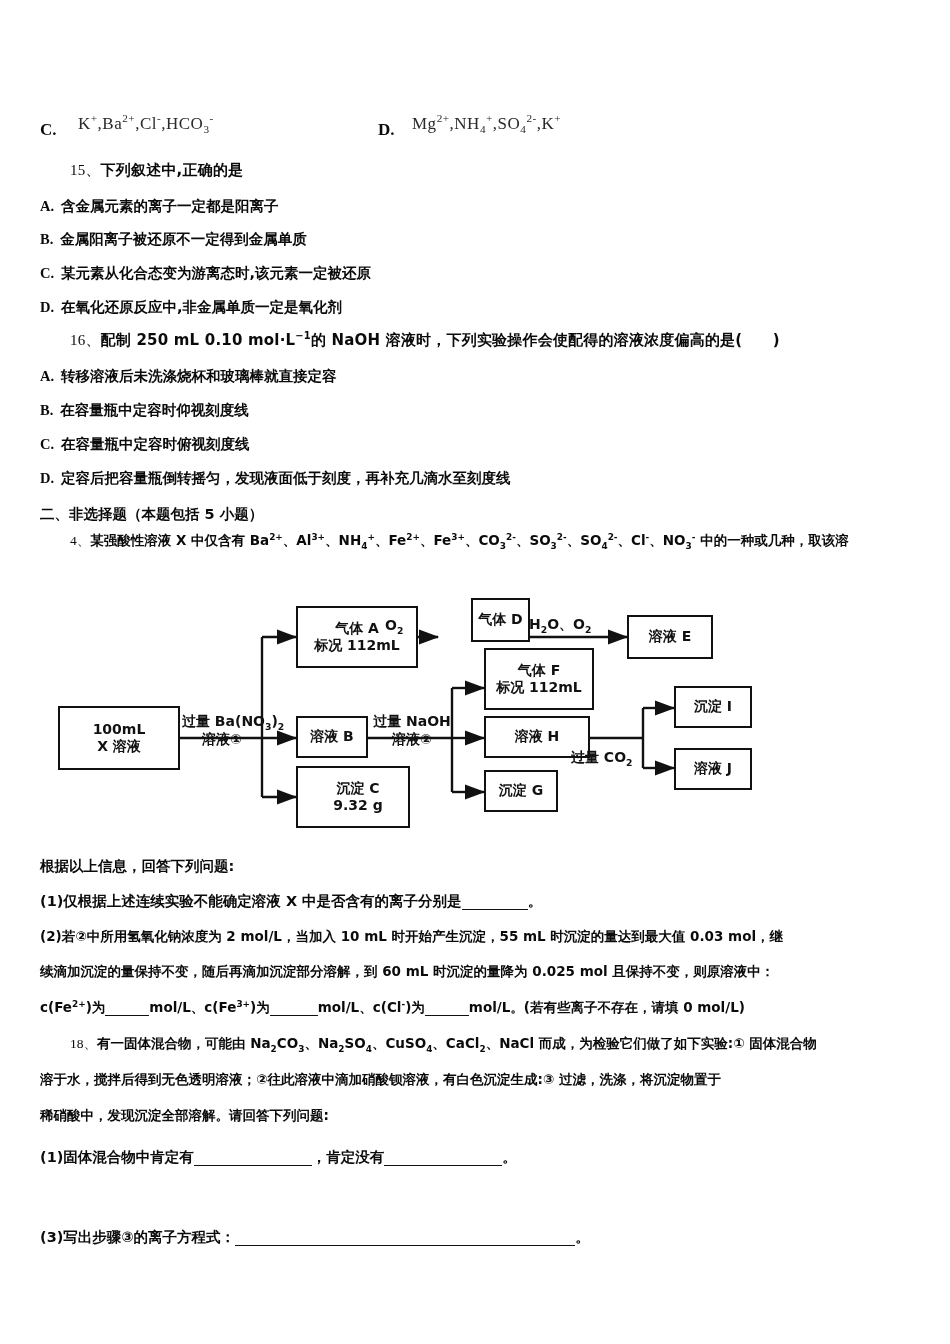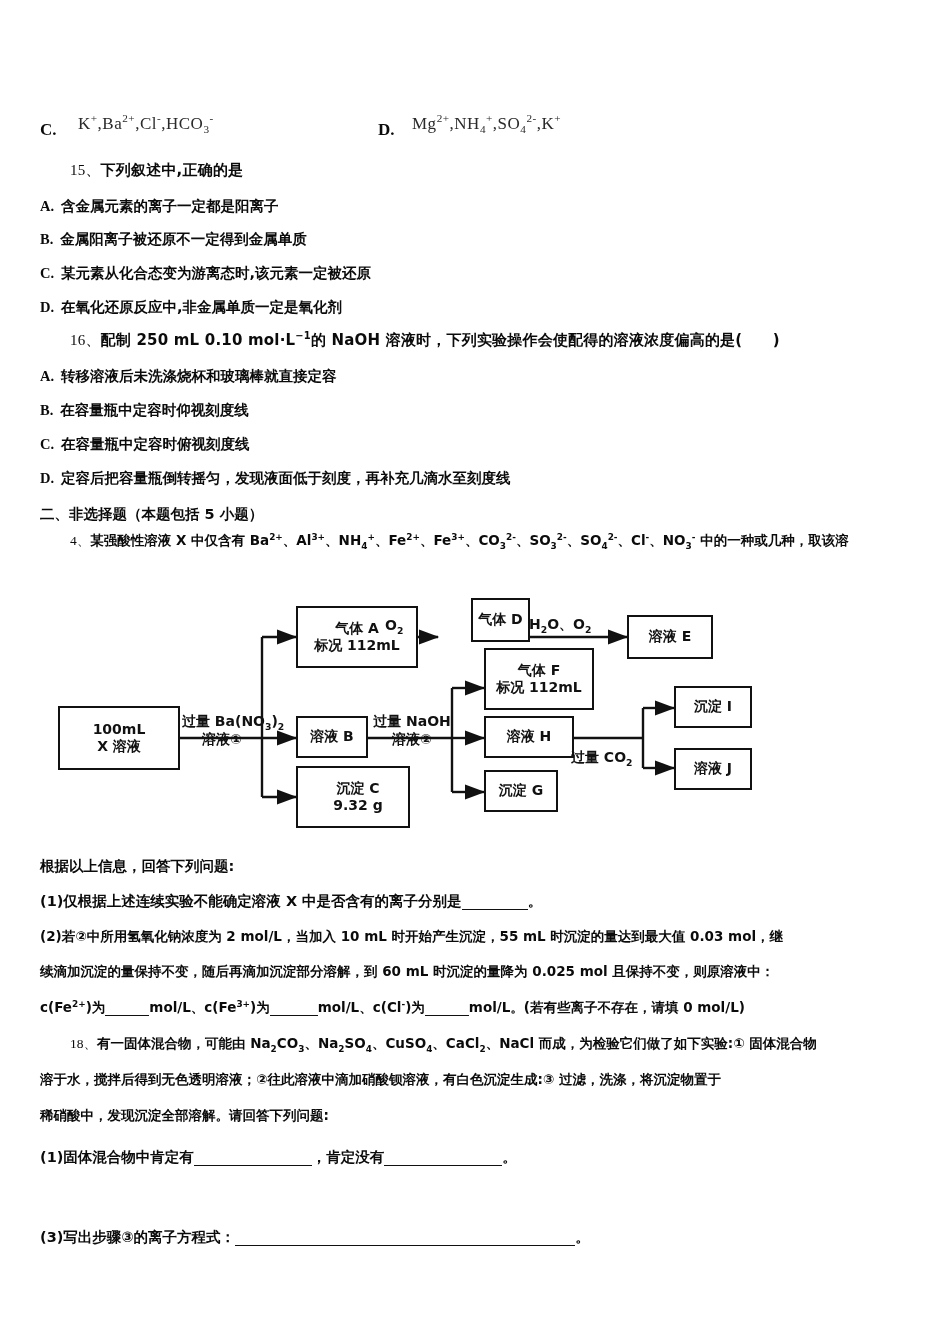--- a/index.html
+++ b/index.html
@@ -263,21 +263,21 @@
     <div class="fbox" style="left:256px; top:176px; width:114px; height:62px;padding-left:10px;">
       <span>沉淀 C</span>
       <span>9.32 g</span>
     </div>
 
     <div class="fbox" style="left:444px; top:58px; width:110px; height:62px;">
       <span>气体 F</span>
       <span>标况 112mL</span>
     </div>
 
-    <div class="fbox" style="left:444px; top:126px; width:90px; height:42px;">
+    <div class="fbox" style="left:444px; top:126px; width:106px; height:42px;">
       <span>溶液 H</span>
     </div>
 
     <div class="fbox" style="left:444px; top:180px; width:74px; height:42px;">
       <span>沉淀 G</span>
     </div>
 
     <div class="fbox" style="left:634px; top:96px; width:78px; height:42px;">
       <span>沉淀 I</span>
     </div>

